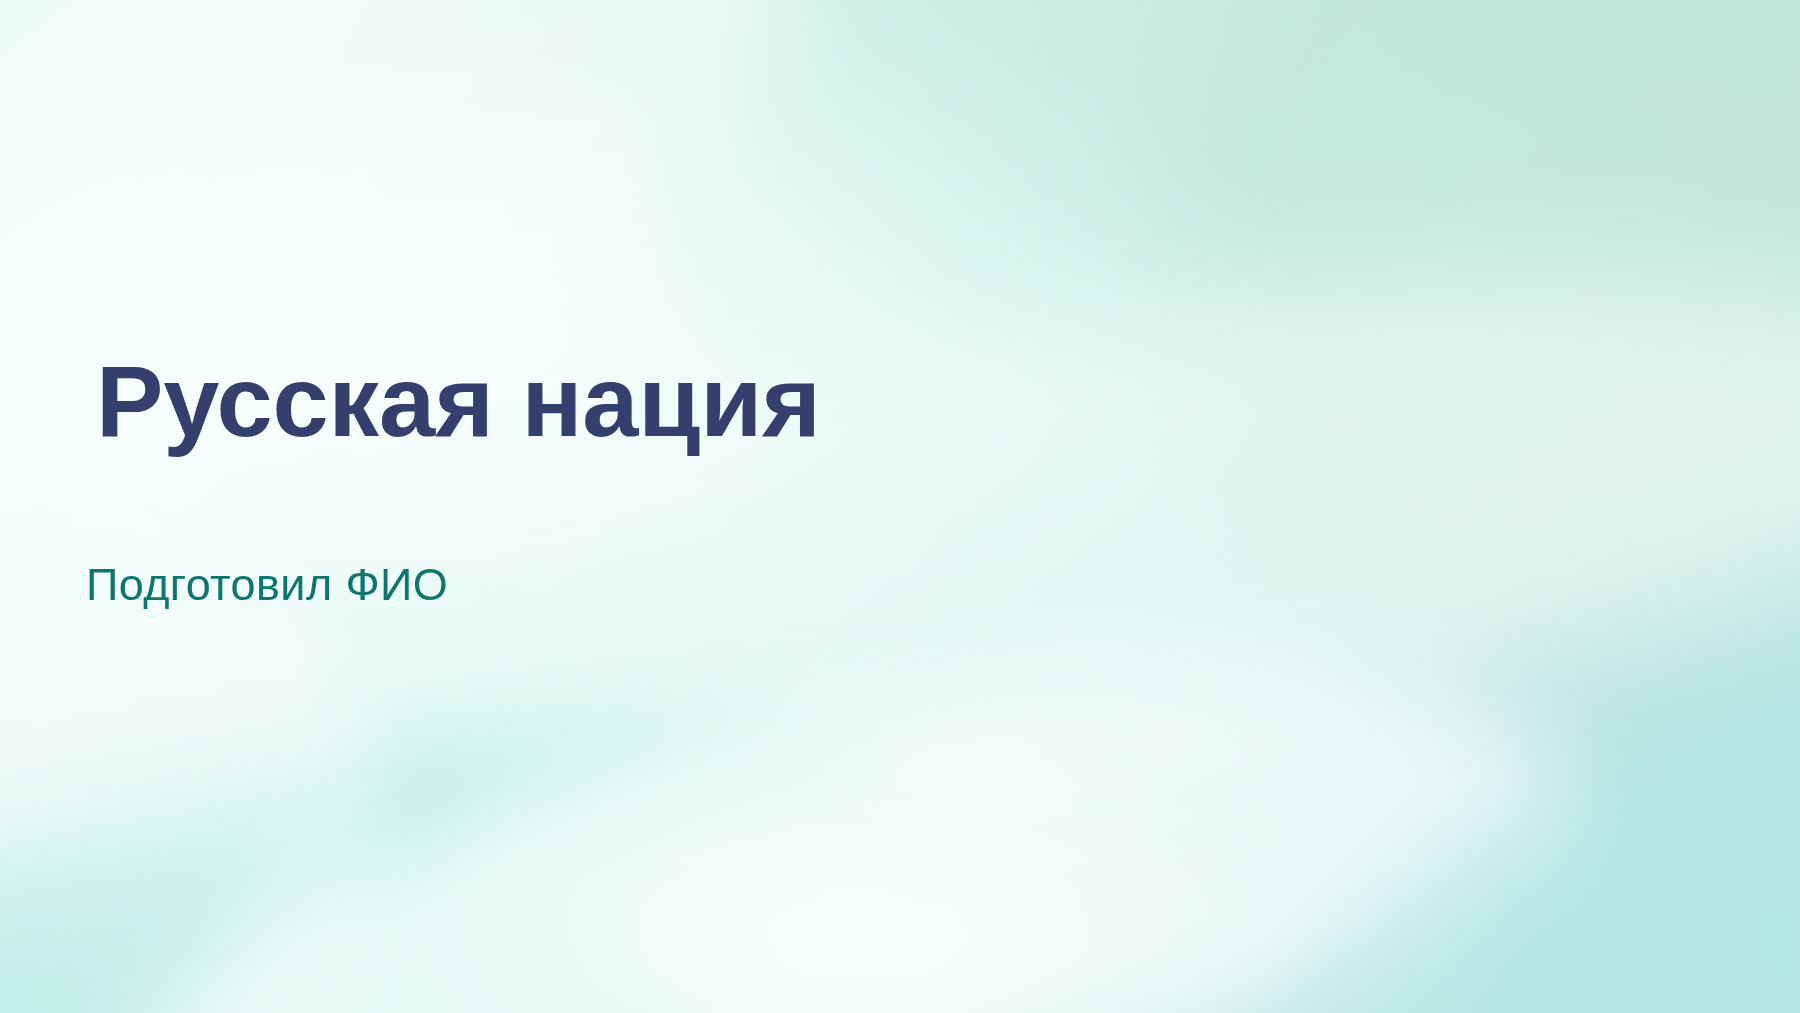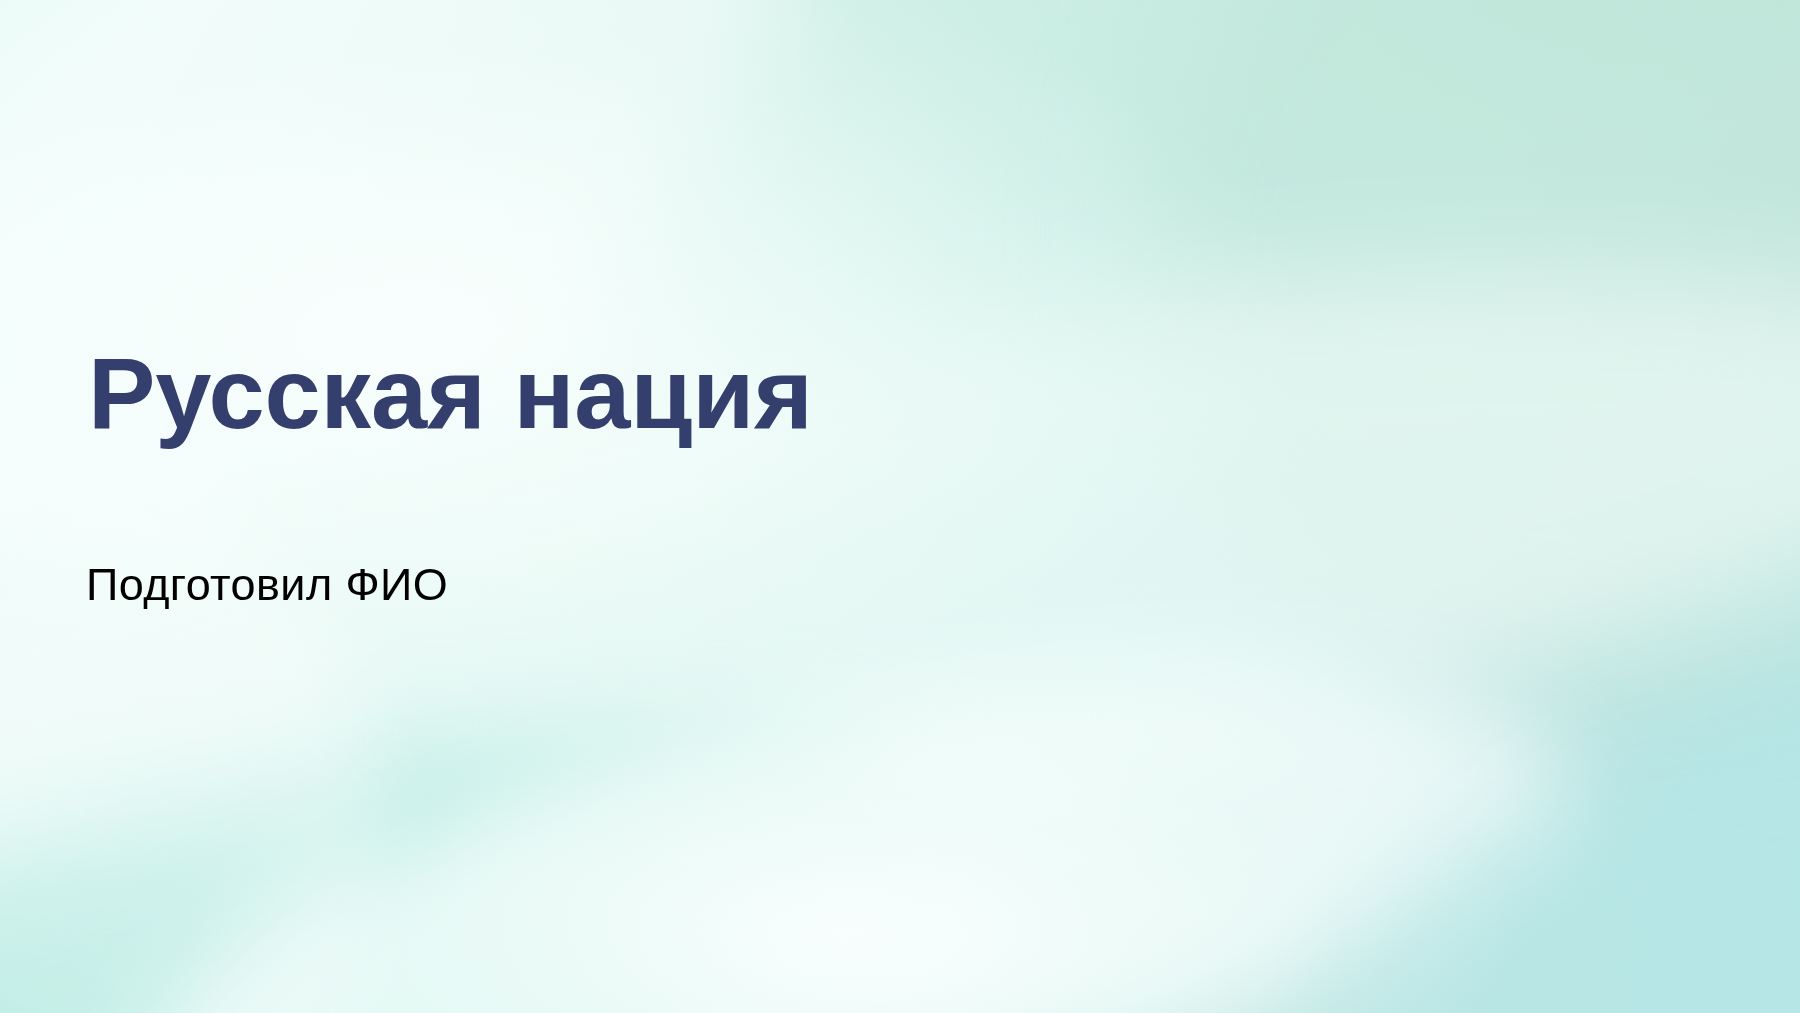--- a/index.html
+++ b/index.html
@@ -184,35 +184,35 @@
     left: 84px;
     top: 0;
     width: 1200px;
     height: 100%;
   }
 
   .slide-title {
     position: absolute;
     top: 330px;
     left: 0;
-    margin: 4px;
+    margin: 12px;
     color: #343f6d;
     font-size: 101px;
     font-weight: 700;
     letter-spacing: -0.2px;
     line-height: 1.18;
     white-space: nowrap;
   }
 
   .slide-subtitle {
     position: absolute;
     top: 558px;
     left: 2px;
     margin: 0;
-    color: #000000;
+    color: #0f766e;
     font-size: 45px;
     font-weight: 400;
     letter-spacing: 0.4px;
     line-height: 1.2;
     white-space: nowrap;
   }
 </style>
 </head>
 <body>
 

